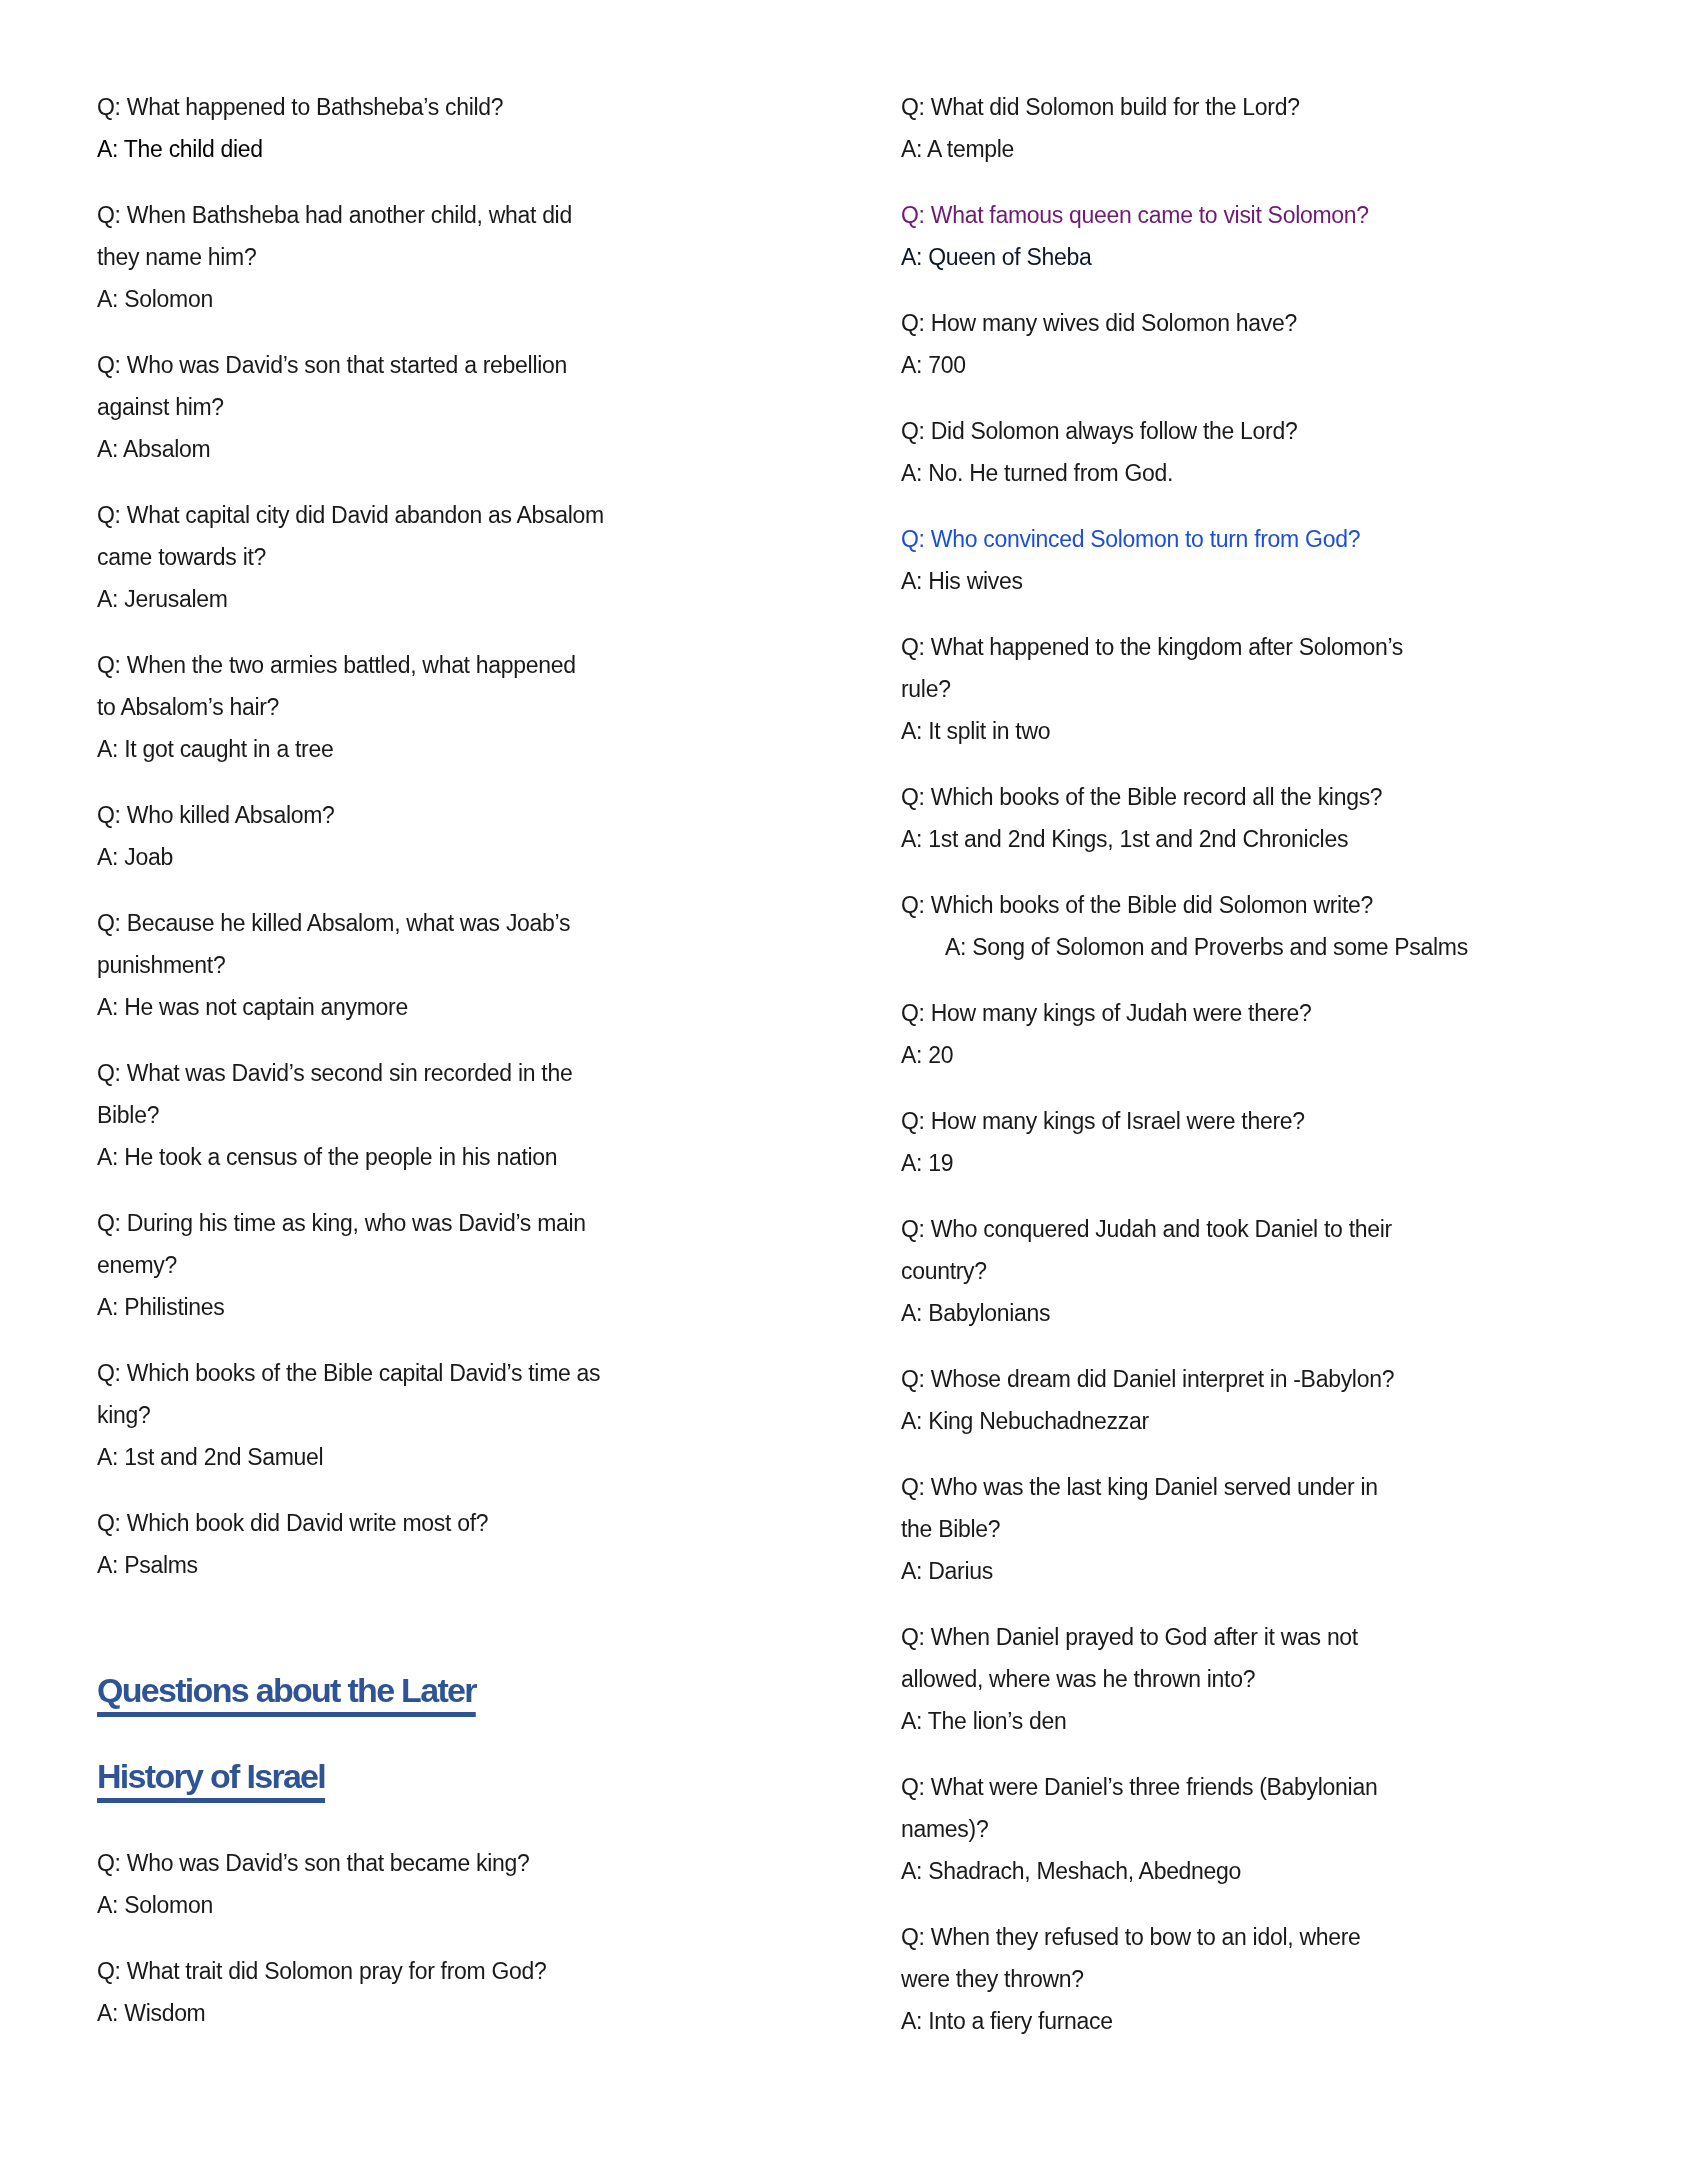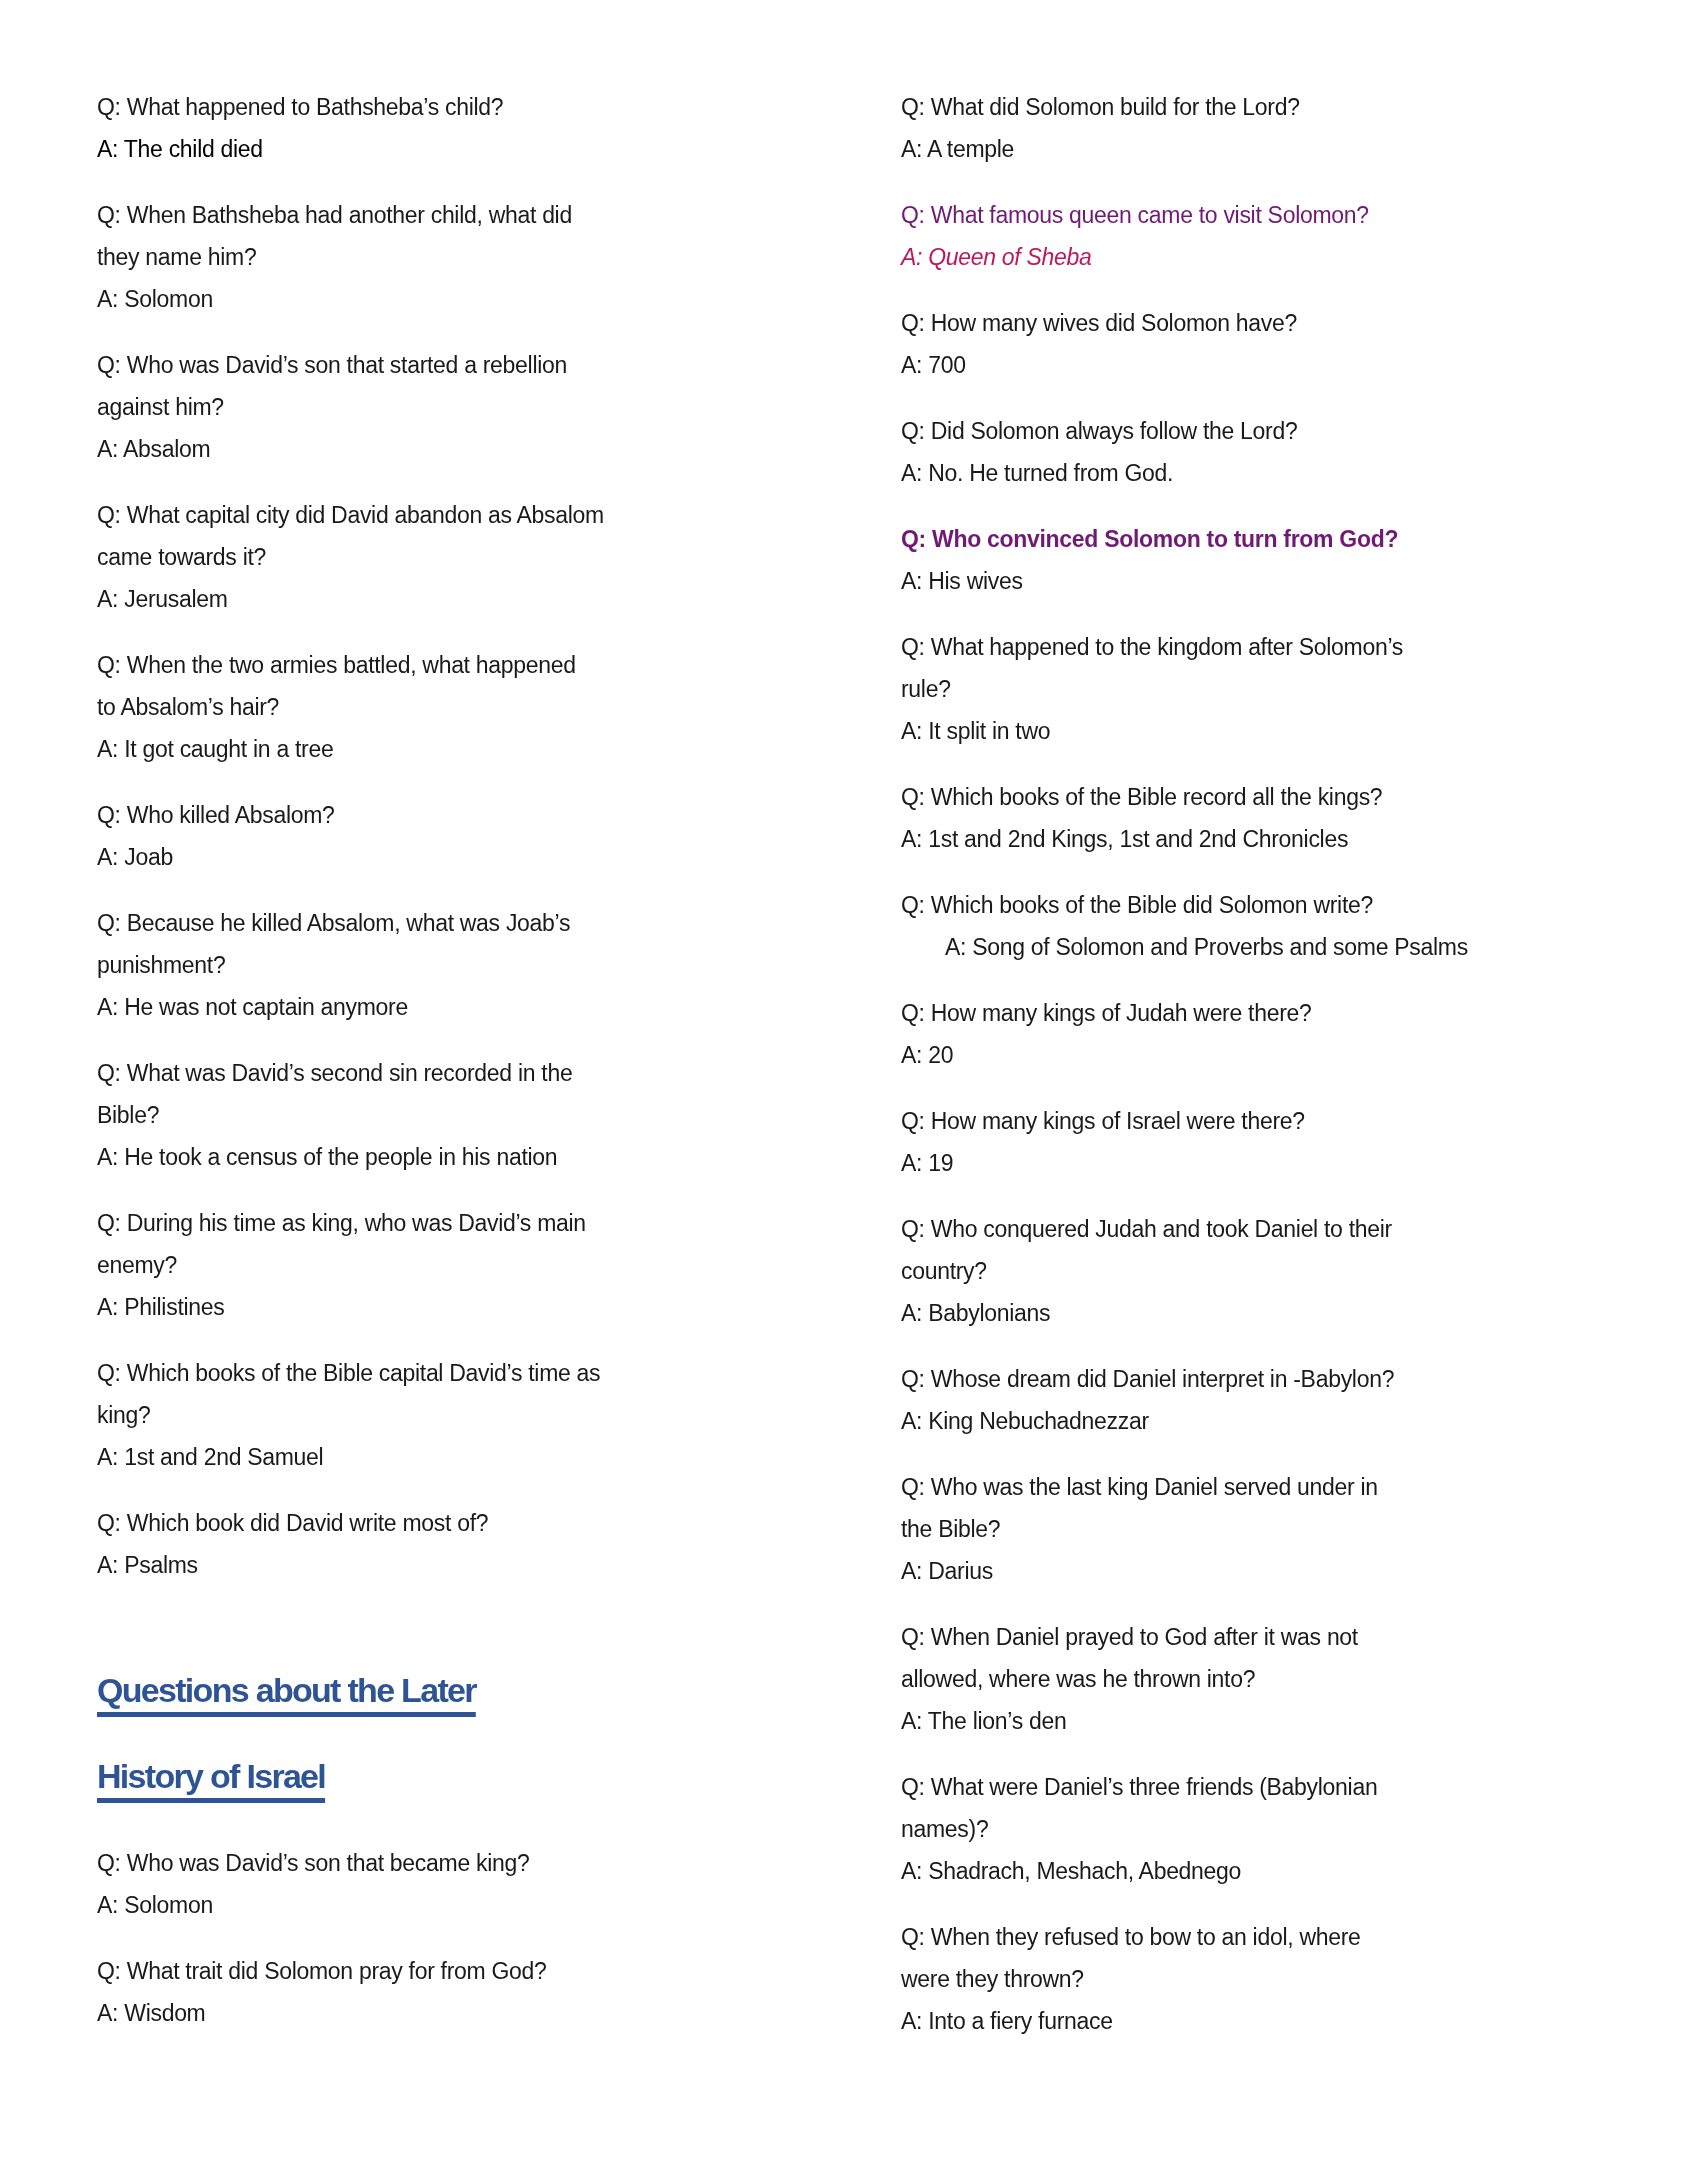--- a/index.html
+++ b/index.html
@@ -123,32 +123,32 @@
         </div>
     </div>
     <div class="col col-right">
       <div>
           <div class="qa">
             <p class="q" style="color: rgb(26, 26, 26);">Q: What did Solomon build for the Lord?</p>
             <p class="a" style="color: rgb(26, 26, 26);">A: A temple</p>
           </div>
           <div class="qa">
             <p class="q" style="color: #701a75;">Q: What famous queen came to visit Solomon?</p>
-            <p class="a" style="color: #be185d; font-style: italic;">A: Queen of Sheba</p>
+            <p class="a" style="color: #0f172a;">A: Queen of Sheba</p>
           </div>
           <div class="qa">
             <p class="q" style="color: rgb(26, 26, 26);">Q: How many wives did Solomon have?</p>
             <p class="a" style="color: rgb(26, 26, 26);">A: 700</p>
           </div>
           <div class="qa">
             <p class="q" style="color: rgb(26, 26, 26);">Q: Did Solomon always follow the Lord?</p>
             <p class="a" style="color: rgb(26, 26, 26);">A: No. He turned from God.</p>
           </div>
           <div class="qa">
-            <p class="q" style="color: #701a75; font-weight: bold;">Q: Who convinced Solomon to turn from God?</p>
+            <p class="q" style="color: #1d4ed8;">Q: Who convinced Solomon to turn from God?</p>
             <p class="a" style="color: rgb(26, 26, 26);">A: His wives</p>
           </div>
           <div class="qa">
             <p class="q" style="color: rgb(26, 26, 26);">Q: What happened to the kingdom after Solomon’s
 rule?</p>
             <p class="a" style="color: rgb(26, 26, 26);">A: It split in two</p>
           </div>
           <div class="qa">
             <p class="q" style="color: rgb(26, 26, 26);">Q: Which books of the Bible record all the kings?</p>
             <p class="a" style="color: rgb(26, 26, 26);">A: 1st and 2nd Kings, 1st and 2nd Chronicles</p>

